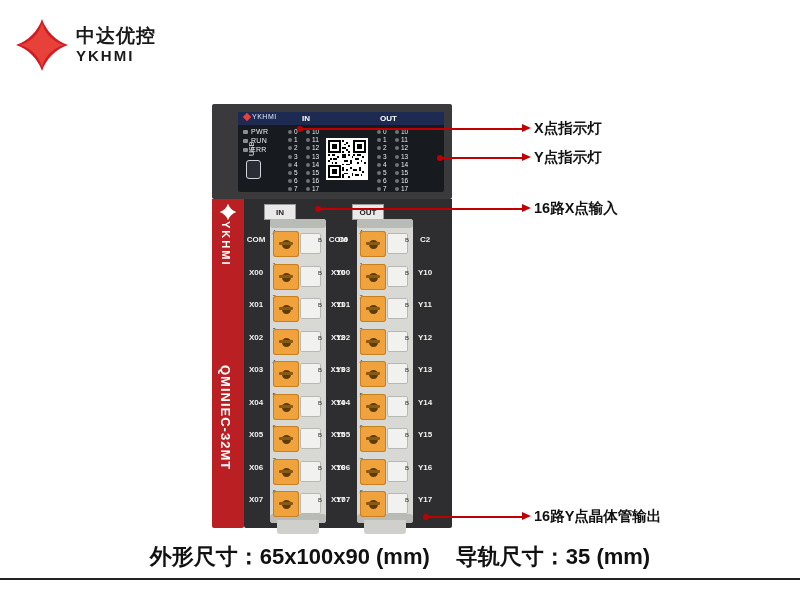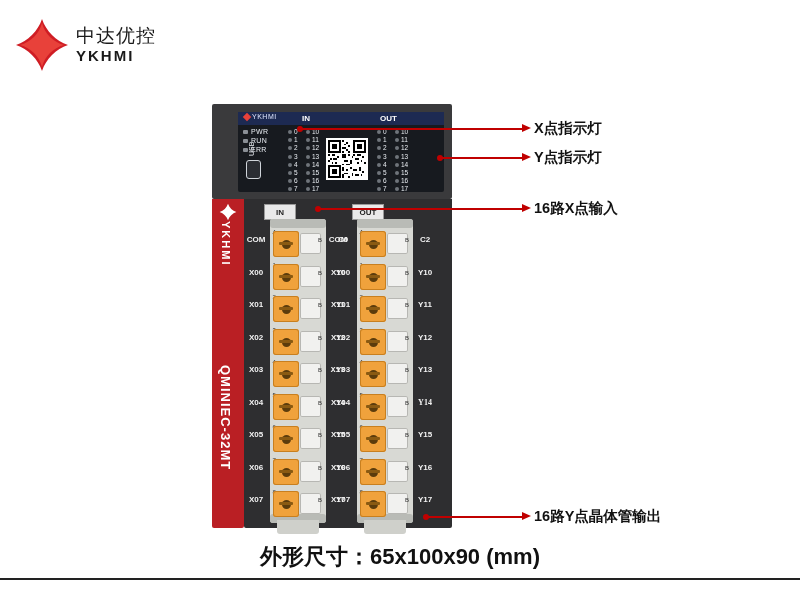--- a/index.html
+++ b/index.html
@@ -6,21 +6,21 @@
   body{
     width:800px;height:600px;position:relative;background:#ffffff;
     font-family:"Liberation Sans","DejaVu Sans",sans-serif;overflow:hidden;
   }
   
   #topbar{position:absolute;left:0;top:0;width:800px;height:88px;}
   #logo-wrap{position:absolute;left:14px;top:14px;width:170px;height:62px;display:flex;align-items:center;}
   #logo-mark{width:56px;height:56px;position:relative;flex:0 0 56px;}
   #logo-mark svg{display:block;}
   #logo-text{margin-left:6px;display:flex;flex-direction:column;justify-content:center;}
-  #logo-cn{font-size:19px;font-weight:normal;color:#1a1a1a;letter-spacing:1px;line-height:1.15;}
+  #logo-cn{font-size:19px;font-weight:bold;color:#1a1a1a;letter-spacing:1px;line-height:1.15;}
   #logo-en{font-size:15px;font-weight:bold;color:#1a1a1a;letter-spacing:2px;line-height:1.15;}
   #title-box{position:absolute;left:196px;top:18px;width:586px;height:52px;border:1px solid #111;
     display:flex;align-items:center;justify-content:center;background:#fff;}
   #title-text{font-size:25px;font-weight:bold;color:#000;letter-spacing:0.5px;}
   
   #bottomline{position:absolute;left:0;top:543px;width:800px;height:28px;
     display:flex;align-items:center;justify-content:center;gap:26px;}
   #bottomline span{font-size:22px;font-weight:bold;color:#111;}
   #hr-bottom{position:absolute;left:0;top:578px;width:800px;height:2px;background:#222;}
   
@@ -542,21 +542,21 @@
       <div style="height: 32.5px; line-height: 32.5px;">Y05</div>
       <div style="height: 32.5px; line-height: 32.5px;">Y06</div>
       <div style="height: 32.5px; line-height: 32.5px;">Y07</div>
     </div>
   <div class="tcol" id="tcol-out-b">
       <div style="height: 32.5px; line-height: 32.5px;">C2</div>
       <div style="height: 32.5px; line-height: 32.5px;">Y10</div>
       <div style="height: 32.5px; line-height: 32.5px;">Y11</div>
       <div style="height: 32.5px; line-height: 32.5px;">Y12</div>
       <div style="height: 32.5px; line-height: 32.5px;">Y13</div>
-      <div style="height: 32.5px; line-height: 32.5px; font-family: Liberation Serif, serif;">Y14</div>
+      <div style="height: 32.5px; line-height: 32.5px;">Y14</div>
       <div style="height: 32.5px; line-height: 32.5px;">Y15</div>
       <div style="height: 32.5px; line-height: 32.5px;">Y16</div>
       <div style="height: 32.5px; line-height: 32.5px;">Y17</div>
     </div>
 
   <div class="clip" id="clip1"></div>
   <div class="clip" id="clip2"></div>
 </div>
 
 <div>
@@ -579,14 +579,15 @@
 </div>
 <div>
   <span class="callout-dot" style="left:423px;top:514px;"></span>
   <span class="callout-line" style="left:426px;top:516px;width:96px;"></span>
   <span class="callout-arrow" style="left:522px;top:512px;border-left:9px solid #c00000;"></span>
   <span class="callout-txt" style="left:534px;top:507px;">16路Y点晶体管输出</span>
 </div>
 
 <div id="bottomline">
   <span>外形尺寸：65x100x90 (mm)</span>
+  <span>导轨尺寸：35 (mm)</span>
 </div>
 <div id="hr-bottom"></div>
 
 </body></html>

